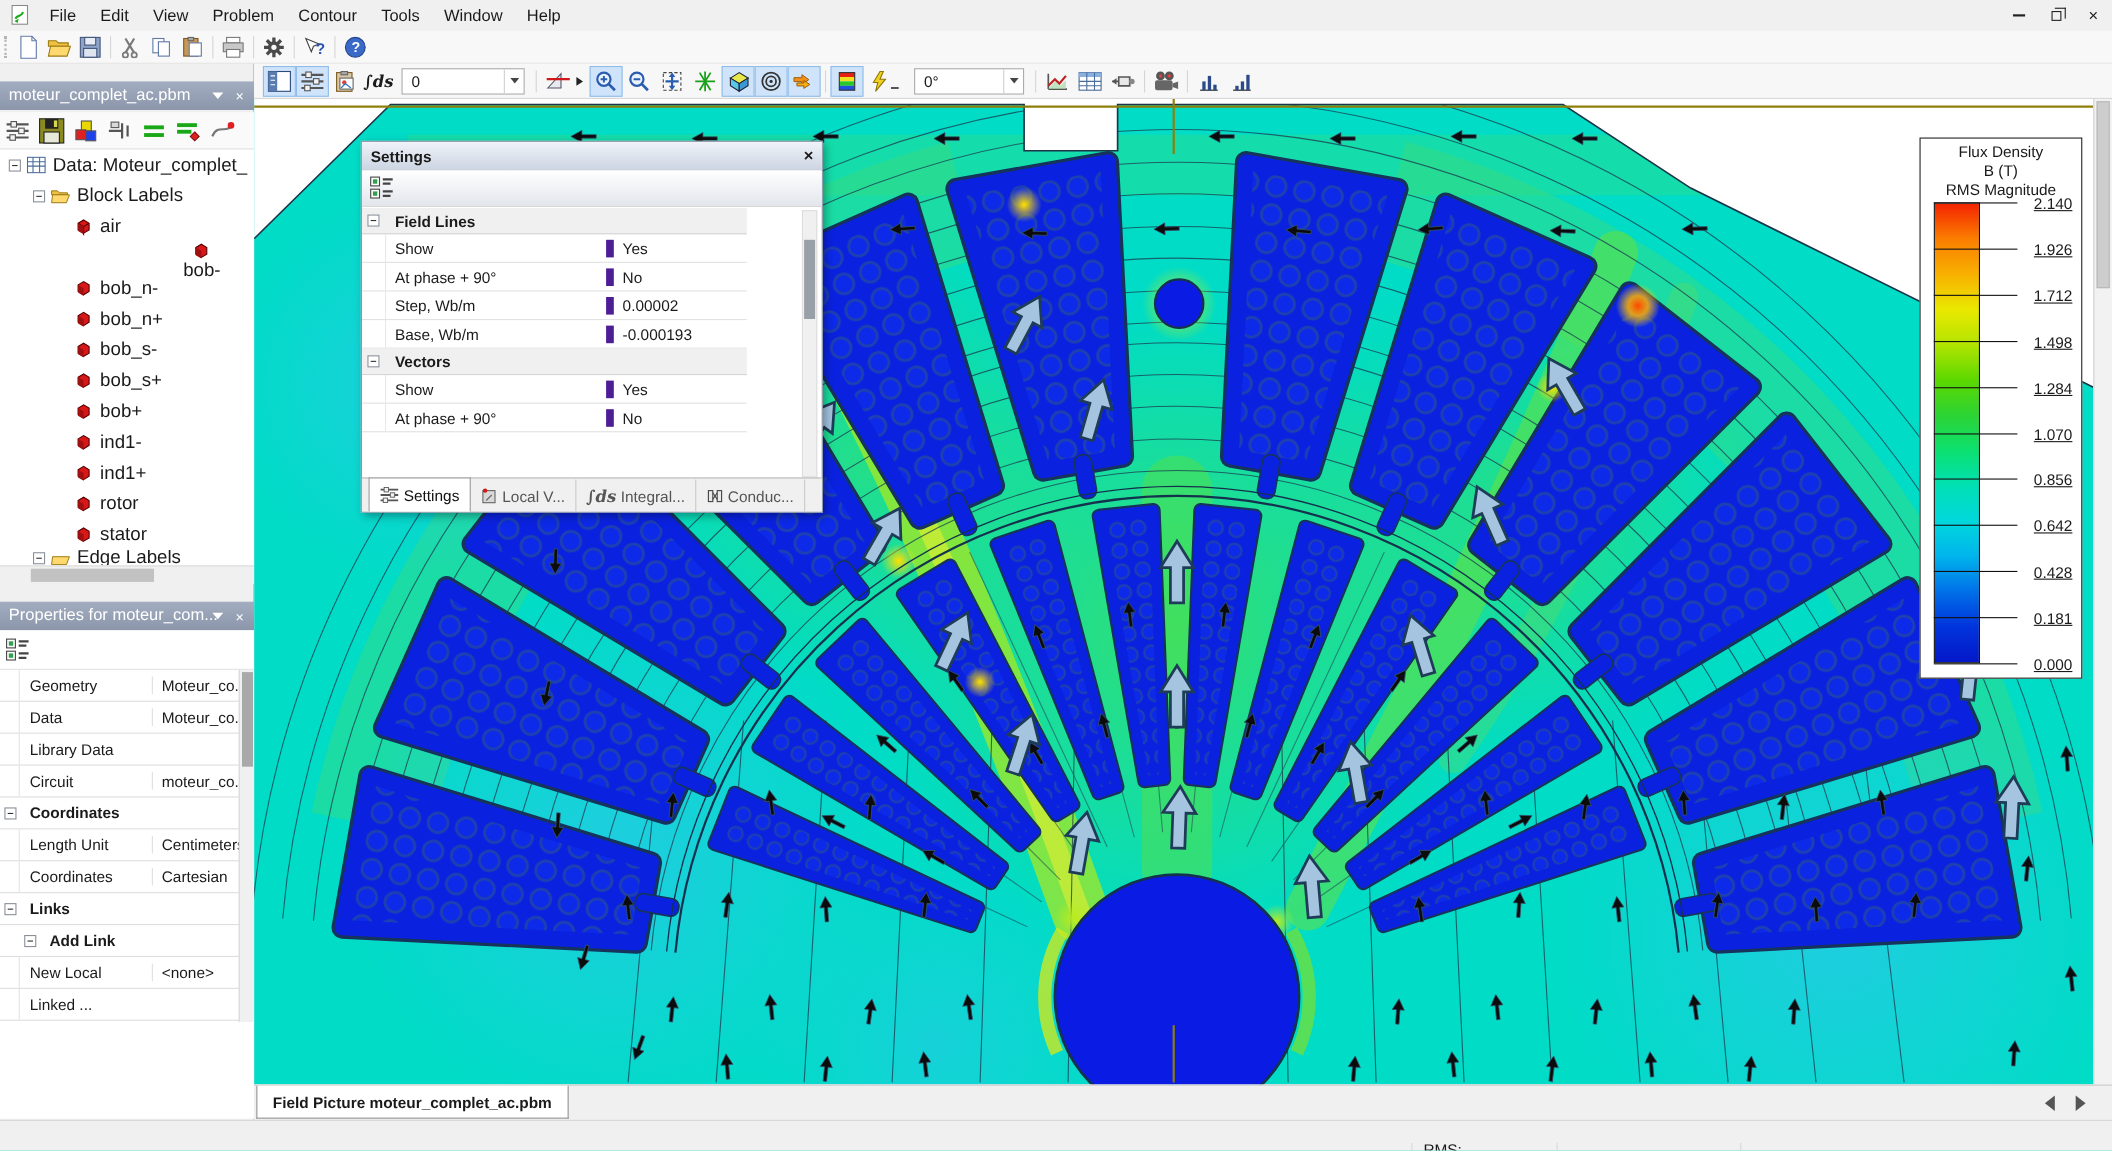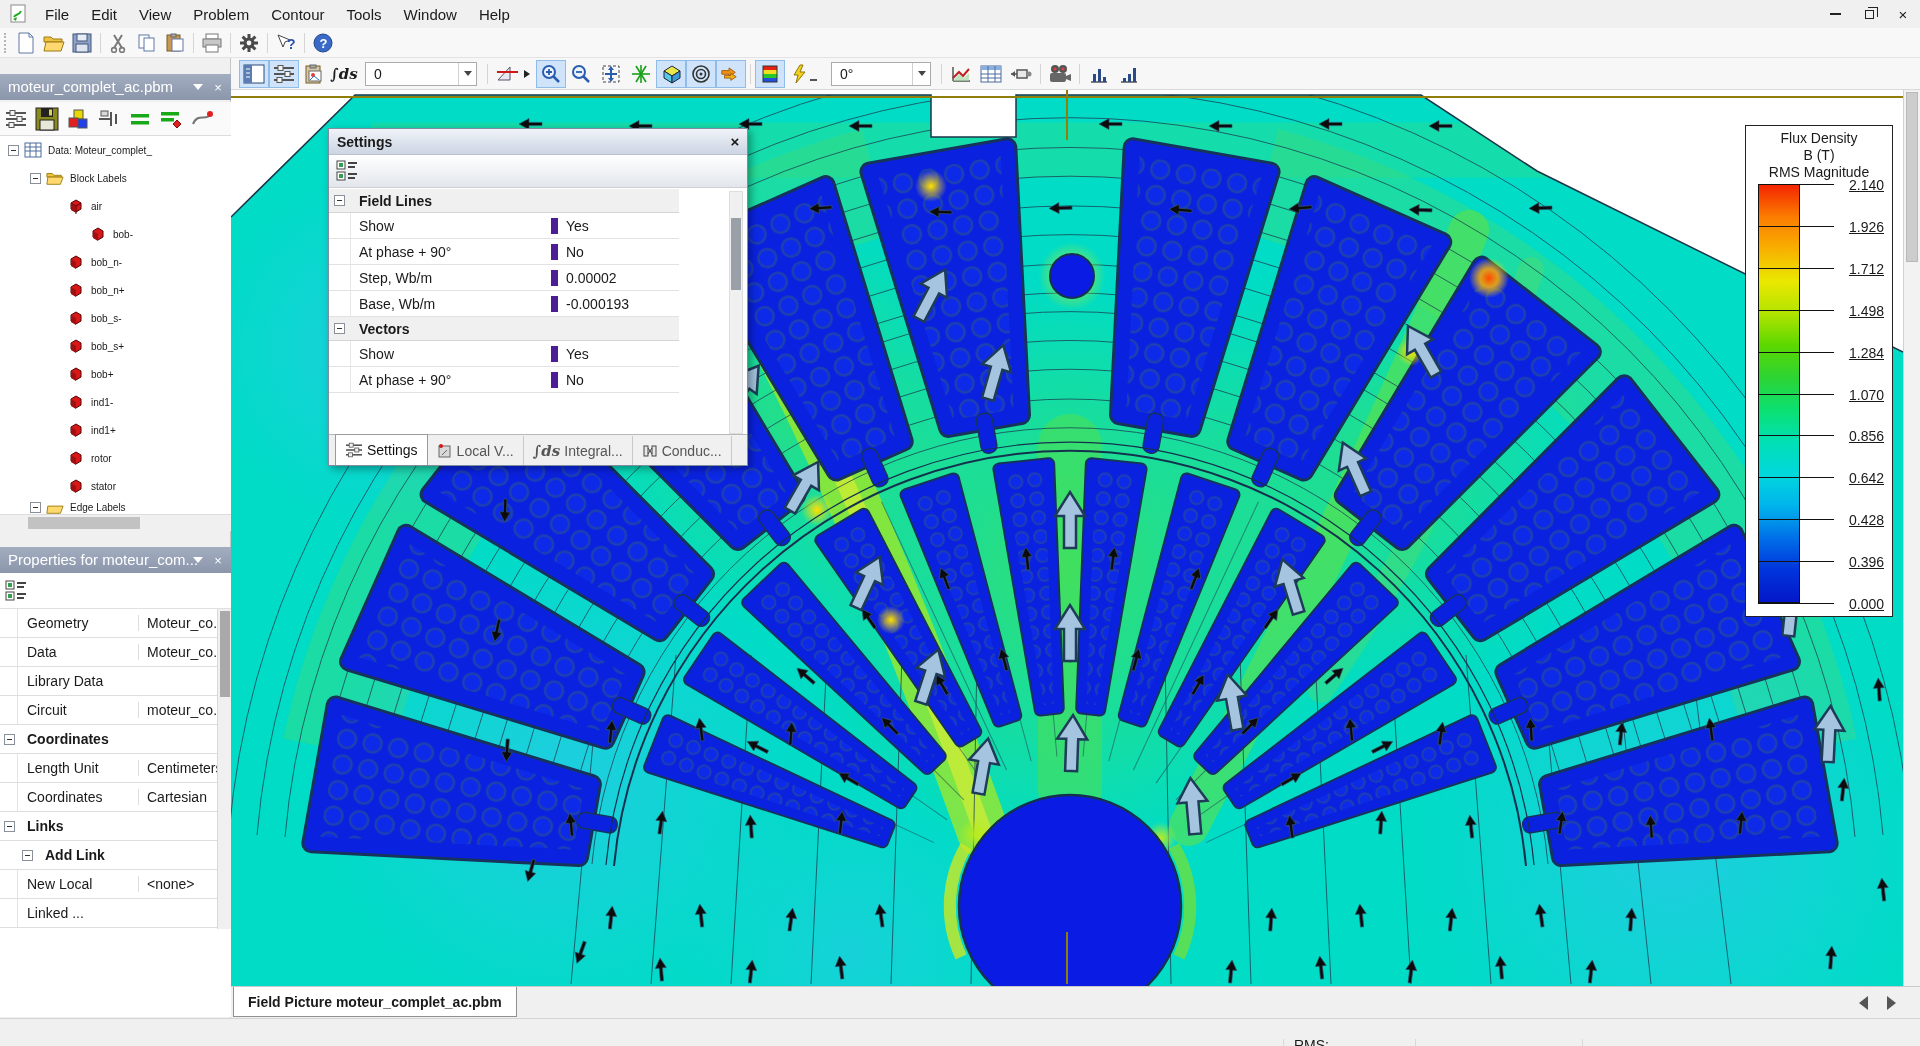--- a/index.html
+++ b/index.html
@@ -23,21 +23,21 @@
   .tsep { width:1px; height:20px; background:#d5d5d5; margin:0 4px; }
 
   
   #leftcol { position:absolute; left:0; top:58px; width:231px; height:960px; background:#f0f0f0; border-right:1px solid #c6c6c6; }
   .panel-title { position:absolute; left:0; width:231px; height:26px; background:linear-gradient(180deg,#a3adc0,#8b96ab); color:#fff; font-size:15px; line-height:26px; padding-left:8px; white-space:nowrap; overflow:hidden; }
   .pt-btn { position:absolute; top:0; width:20px; height:26px; color:#fff; display:flex; align-items:center; justify-content:center; font-size:13px; }
   .tri-down { width:0; height:0; border-left:5px solid transparent; border-right:5px solid transparent; border-top:6px solid #fff; }
   #ppanel-toolbar { position:absolute; left:0; top:44px; width:231px; height:34px; background:#fafafa; border-bottom:1px solid #dcdcdc; display:flex; align-items:center; overflow:hidden; }
   .pti { width:31px; height:30px; display:flex; align-items:center; justify-content:center; flex:none; }
 
-  #tree { position:absolute; left:0; top:78px; width:277px; height:378px; background:#fff; overflow:hidden; font-size:10px; }
+  #tree { position:absolute; left:0; top:78px; width:277px; height:378px; background:#fff; overflow:hidden; font-size:17px; }
   .trow { height:28px; display:flex; align-items:center; white-space:nowrap; }
   .trow .lbl { margin-left:6px; }
   .expander { width:11px; height:11px; border:1px solid #8a9099; background:#fff; position:relative; flex:none; }
   .expander:before { content:""; position:absolute; left:2px; top:4px; width:5px; height:1px; background:#333; }
   .ticon { width:18px; height:16px; flex:none; margin-left:5px; }
   #tree-hscroll { position:absolute; left:0; top:456px; width:231px; height:17px; background:#f0f0f0; border-top:1px solid #dcdcdc; }
   #tree-hthumb { position:absolute; left:28px; top:2px; width:112px; height:12px; background:#c2c2c2; }
 
   #props-title-wrap { top:489px; }
   #props-iconrow { position:absolute; left:0; top:515px; width:231px; height:36px; background:#fff; border-bottom:1px solid #e0e0e0; display:flex; align-items:center; }
@@ -296,21 +296,21 @@
       <span class="lbl">Block Labels</span>
     </div>
     <div class="trow" style="padding-left:62px;">
         <svg class="ticon" viewBox="0 0 16 16">
           <path d="M3 5 l5 -3 5 3 v6 l-5 3 -5 -3 z" fill="#d81818" stroke="#500"></path>
           <path d="M3 5 l5 3 5 -3 M8 8 v8" stroke="#500" fill="none"></path>
           <path d="M3 5 l5 3 v7 l-5 -3 z" fill="#a01010"></path>
         </svg>
         <span class="lbl">air</span>
       </div>
-    <div class="trow" style="padding-left:84px;">
+    <div class="trow" style="padding-left:84px;flex-direction:column;">
         <svg class="ticon" viewBox="0 0 16 16">
           <path d="M3 5 l5 -3 5 3 v6 l-5 3 -5 -3 z" fill="#d81818" stroke="#500"></path>
           <path d="M3 5 l5 3 v7 l-5 -3 z" fill="#a01010"></path>
         </svg>
         <span class="lbl">bob-</span>
       </div>
     <div class="trow" style="padding-left:62px;">
         <svg class="ticon" viewBox="0 0 16 16">
           <path d="M3 5 l5 -3 5 3 v6 l-5 3 -5 -3 z" fill="#d81818" stroke="#500"></path>
           <path d="M3 5 l5 3 v7 l-5 -3 z" fill="#a01010"></path>
@@ -956,21 +956,21 @@
       <div class="leg-lab" style="top:219px;">1.284</div>
     <div class="leg-tick" style="top:268px;"></div>
       <div class="leg-lab" style="top:261px;">1.070</div>
     <div class="leg-tick" style="top:309px;"></div>
       <div class="leg-lab" style="top:302px;">0.856</div>
     <div class="leg-tick" style="top:351px;"></div>
       <div class="leg-lab" style="top:344px;">0.642</div>
     <div class="leg-tick" style="top:393px;"></div>
       <div class="leg-lab" style="top:386px;">0.428</div>
     <div class="leg-tick" style="top:435px;"></div>
-      <div class="leg-lab" style="top:428px;">0.396</div>
+      <div class="leg-lab" style="top:428px;">0.181</div>
     <div class="leg-tick" style="top:477px;"></div>
       <div class="leg-lab" style="top:470px;">0.000</div>
   </div>
 
   <div id="canvas-vscroll">
       <div id="canvas-vthumb"></div>
     </div>
 </div>
 
 <div id="dialog">

